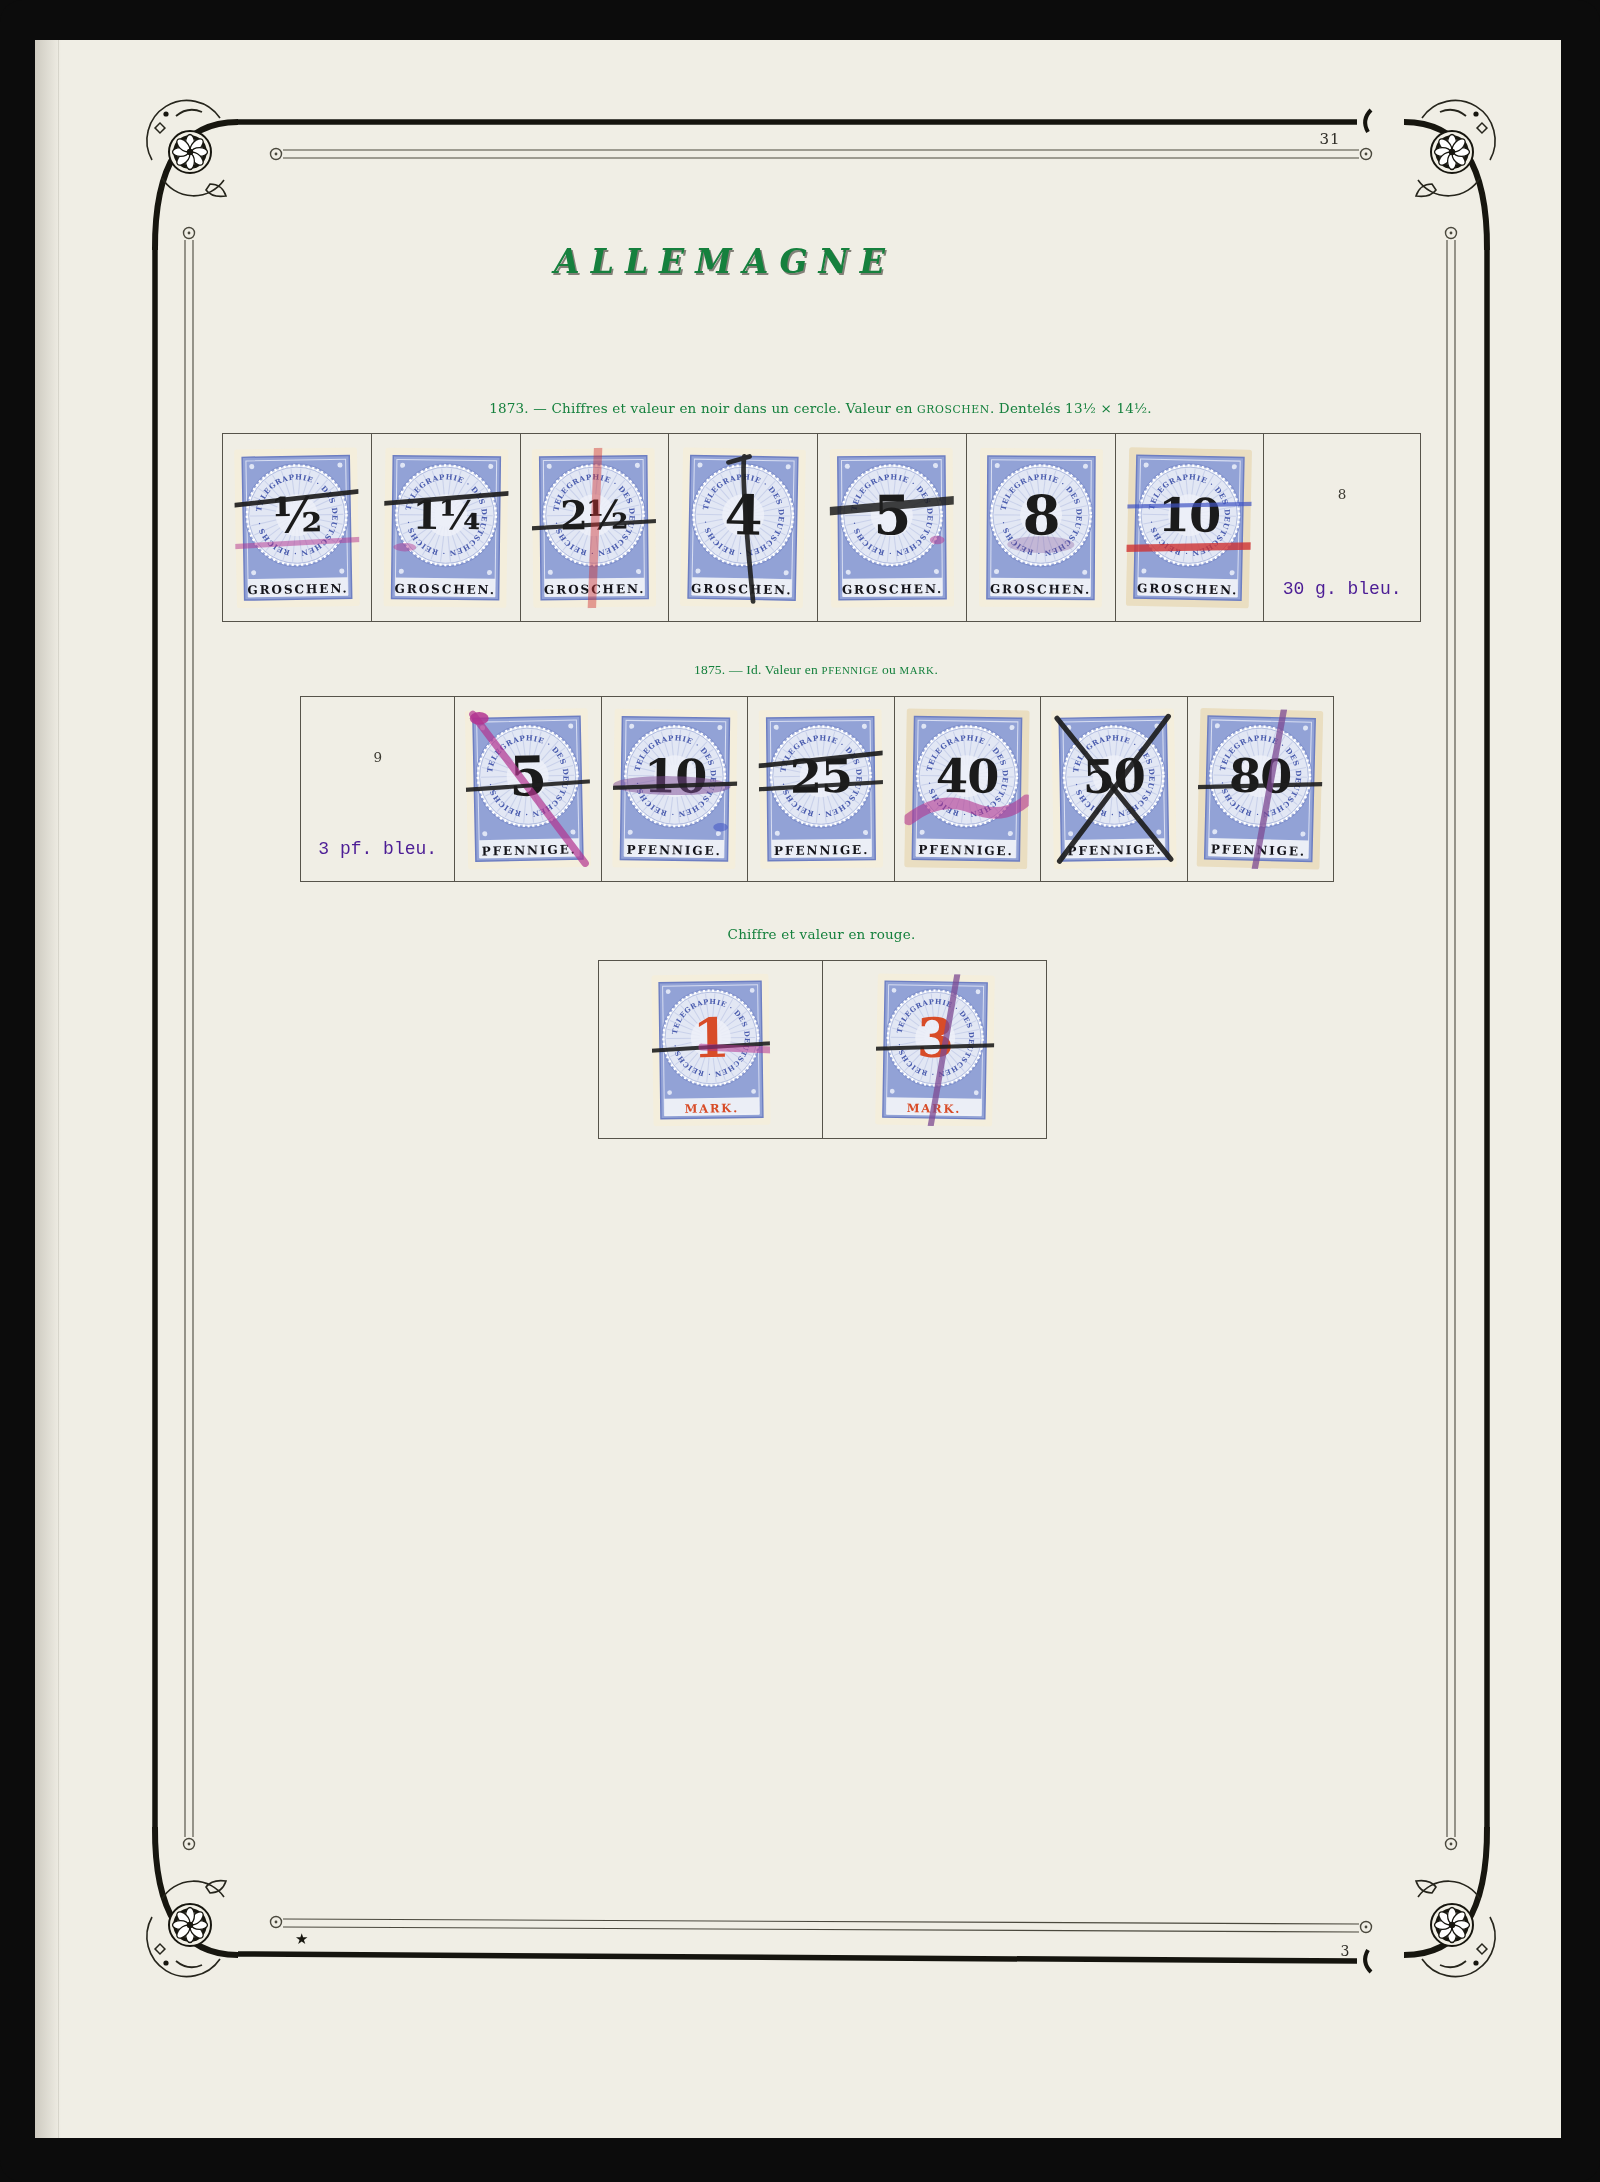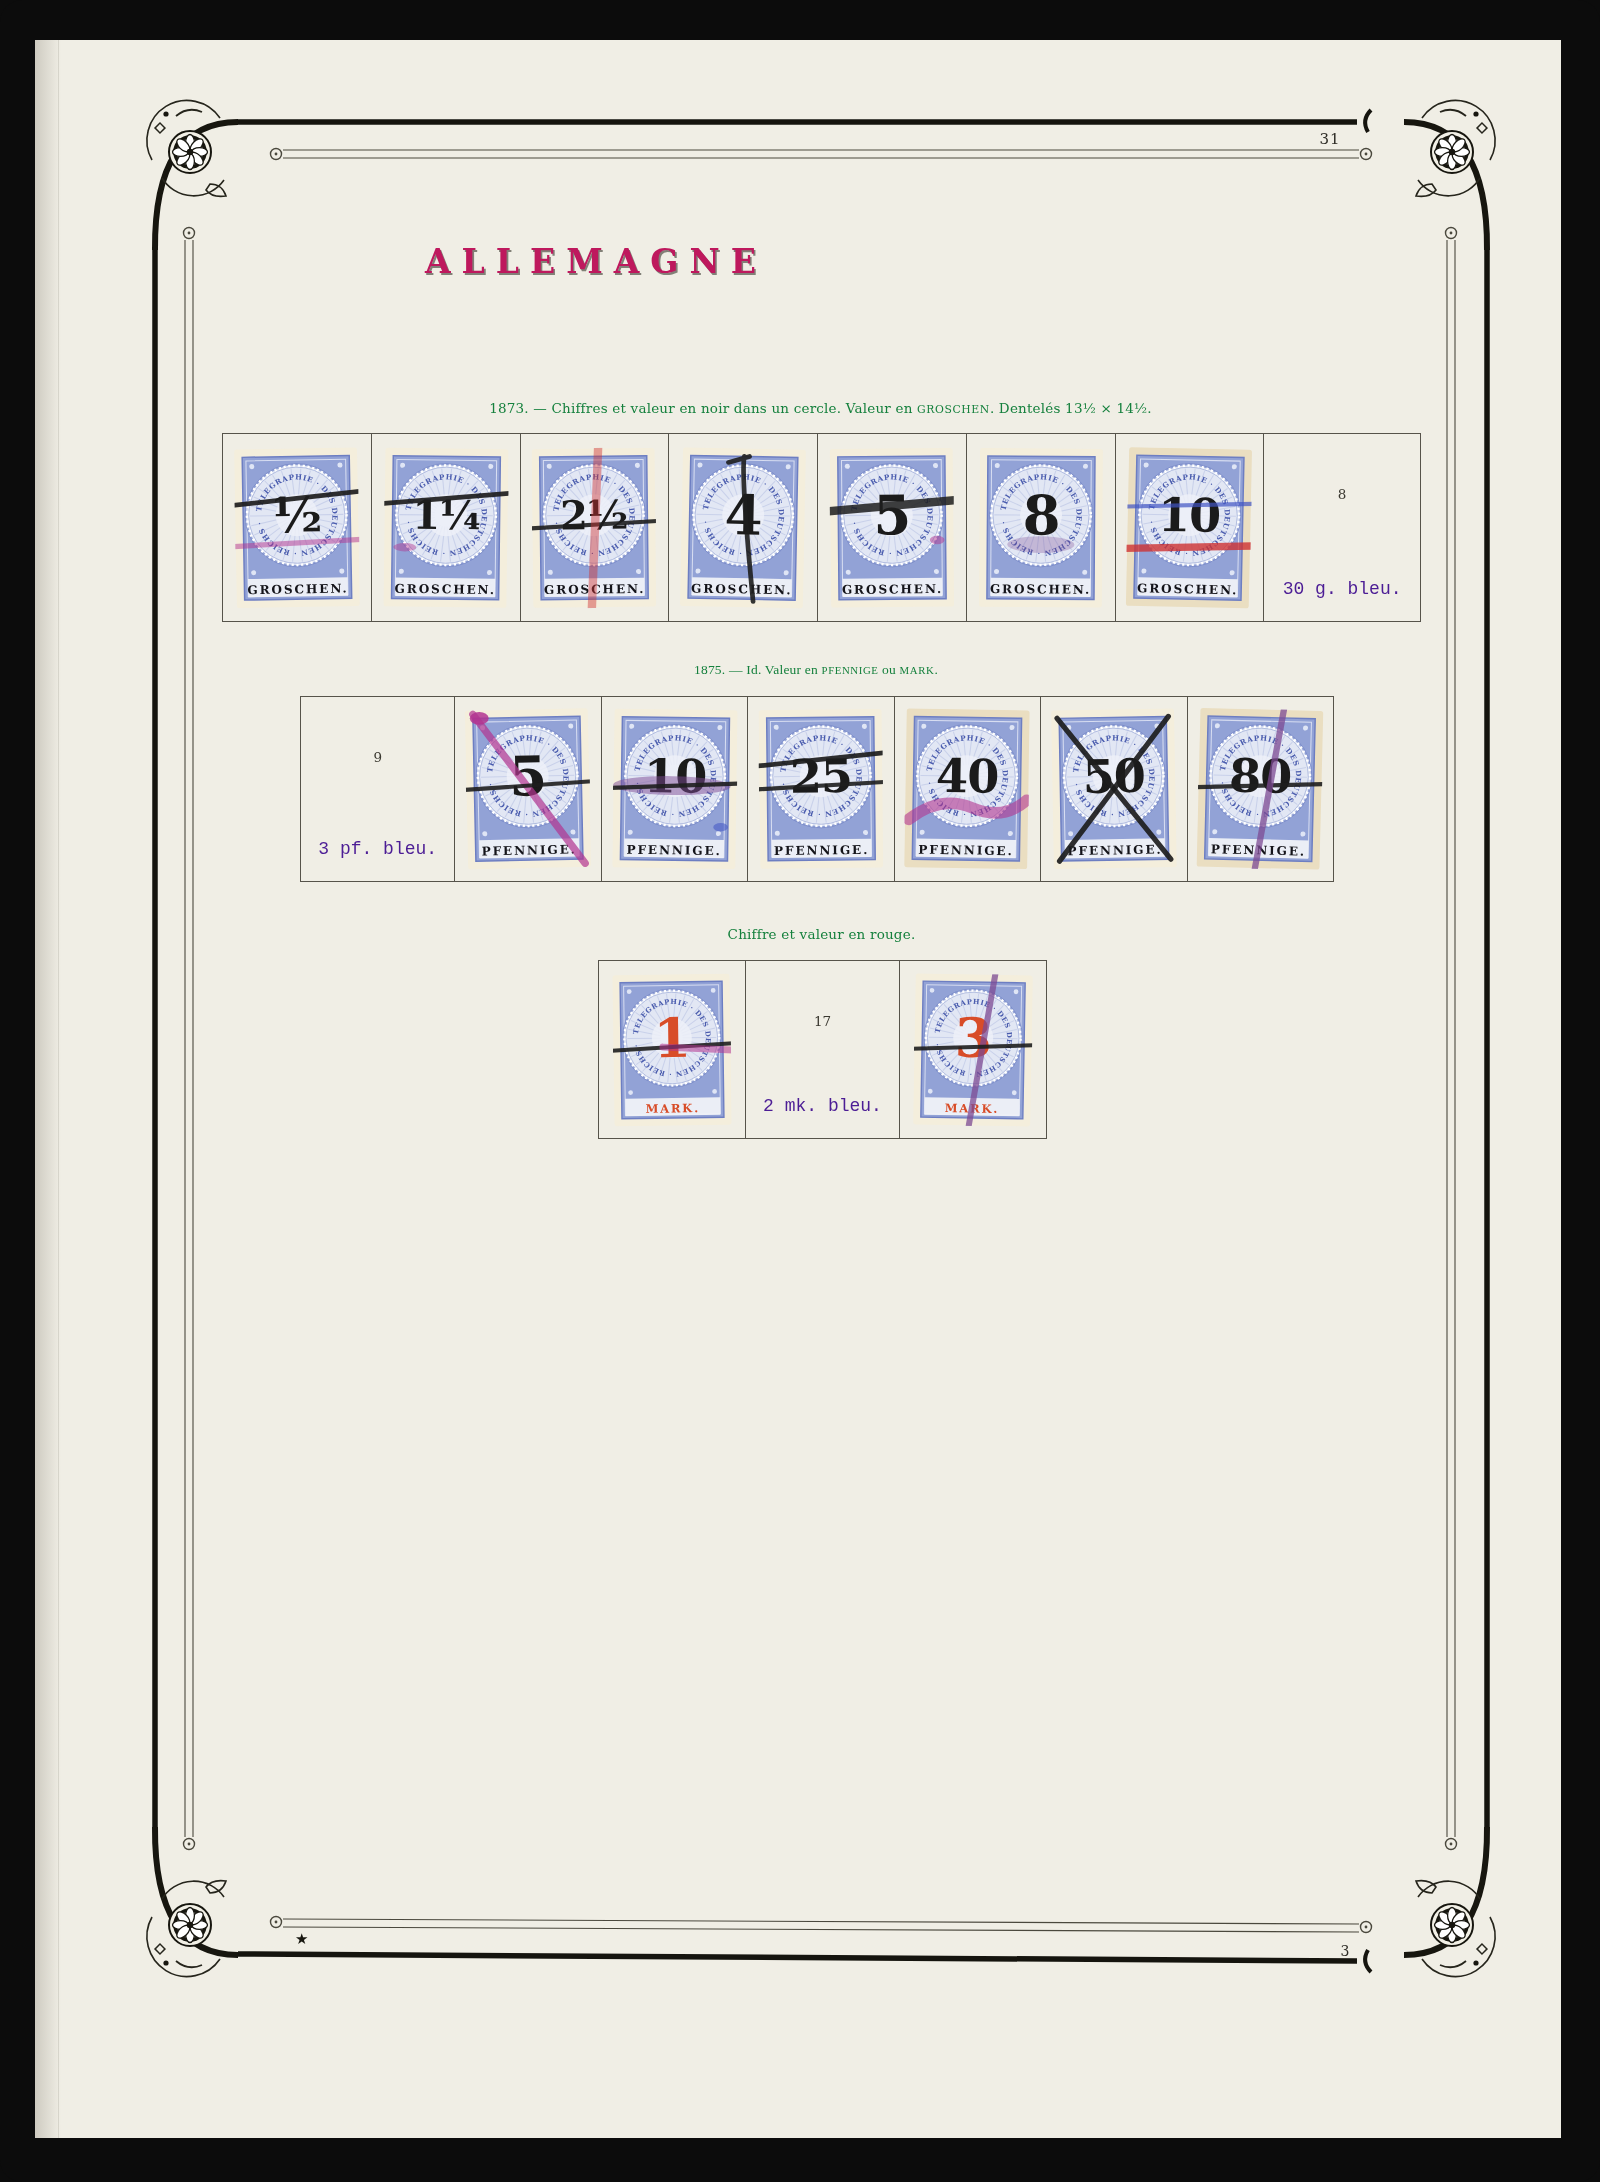--- a/index.html
+++ b/index.html
@@ -4,23 +4,23 @@
 <style>
   html,body{margin:0;padding:0;background:#0c0c0c;}
   .stage{position:relative;width:1600px;height:2182px;background:#0c0c0c;overflow:hidden;
          font-family:"DejaVu Serif",serif;border-radius:22px;}
   .paper{position:absolute;left:35px;top:40px;width:1526px;height:2098px;background:#f0eee5;}
   .paper-edge{position:absolute;left:0;top:0;bottom:0;width:26px;
     background:linear-gradient(90deg,rgba(70,62,48,.20),rgba(70,62,48,0));}
   .paper-edge-line{position:absolute;left:23px;top:0;bottom:0;width:1px;background:rgba(60,55,40,.12);}
   .frame-svg{position:absolute;left:0;top:0;pointer-events:none;}
 
-  .page-title{position:absolute;left:390px;top:202px;width:600px;text-align:left;
-    font-size:33px;font-weight:bold;letter-spacing:11px;color:#be185d;
-    text-shadow:1.6px 1.6px 0 rgba(40,38,30,.55);}
+  .page-title{position:absolute;left:390px;top:202px;width:600px;text-align:center;
+    font-size:33px;font-weight:bold;letter-spacing:11px;color:#15803d;
+    text-shadow:1.6px 1.6px 0 rgba(40,38,30,.55);font-style:italic;}
   .page-subtitle{position:absolute;left:390px;top:287px;width:600px;text-align:center;
     font-size:21px;font-weight:bold;letter-spacing:5px;color:#2b2a24;
     text-shadow:1.2px 1.2px 0 rgba(40,38,30,.5);}
 
   .pagenum-top{position:absolute;left:1265px;top:90px;width:60px;text-align:center;
     font-size:15px;color:#2e2c26;letter-spacing:1px;}
   .pagenum-bottom{position:absolute;left:1285px;top:1903px;width:50px;text-align:center;
     font-size:14px;color:#2e2c26;}
   .star-mark{position:absolute;left:260px;top:1890px;font-size:15px;color:#17160f;}
 
@@ -862,24 +862,20 @@
     <circle cx="59" cy="64" r="45.8" fill="none" stroke="#8e9ed2" stroke-width="0.7" opacity="0.8"></circle>
     <path id="arc-2-0" d="M 25,64 A 34,34 0 1 1 93,64 A 34,34 0 1 1 25,64" fill="none"></path>
     <text font-family="DejaVu Serif, serif" font-size="6.9" font-weight="bold" fill="#4a5cae" letter-spacing="0.7"><textPath href="#arc-2-0" startOffset="4">TELEGRAPHIE · DES DEUTSCHEN · REICHS ·</textPath></text>
     <text x="59" y="82.9" text-anchor="middle" font-family="DejaVu Serif, serif" font-weight="bold" font-size="54" letter-spacing="-1" fill="#d84c28">1</text>
     <rect x="11.5" y="124" width="95" height="17.5" fill="#f0f2f8" opacity="0.95"></rect>
     <text x="59" y="138.5" text-anchor="middle" font-family="DejaVu Serif, serif" font-weight="bold" font-size="11.5" letter-spacing="1.8" fill="#d84c28">MARK.</text>
     <line x1="-4" y1="76" x2="122" y2="70" stroke="#1e1e1e" stroke-width="4" stroke-linecap="round" opacity="0.9"></line>
               <line x1="50" y1="73" x2="123" y2="77" stroke="#b23590" stroke-width="7" stroke-linecap="round" opacity="0.55"></line>
   </svg>
       </div>
-          <div class="cell note-cell">
-        <div class="note-number">17</div>
-        <div class="note-text">2 mk. bleu.</div>
-      </div>
           <div class="cell stamp-cell">
         <svg width="118.0" height="152.0" viewBox="0 0 118 152" style="transform:rotate(1deg)">
     <rect x="0.5" y="0.5" width="117" height="151" rx="2.5" fill="#f4eedc"></rect>
     <rect x="8" y="8" width="102" height="136" fill="#92a2d6" stroke="#6d7ec2" stroke-width="1.4"></rect>
     <rect x="11.5" y="11.5" width="95" height="129" fill="none" stroke="#edf0f9" stroke-width="1" opacity="0.75"></rect>
     <circle cx="17" cy="17" r="2.4" fill="#e8ecf8" opacity=".9"></circle>
     <circle cx="101" cy="17" r="2.4" fill="#e8ecf8" opacity=".9"></circle>
     <circle cx="17" cy="118" r="2.4" fill="#e8ecf8" opacity=".9"></circle>
     <circle cx="101" cy="118" r="2.4" fill="#e8ecf8" opacity=".9"></circle>
     <circle cx="59" cy="64" r="47.5" fill="#e2e7f4"></circle>

